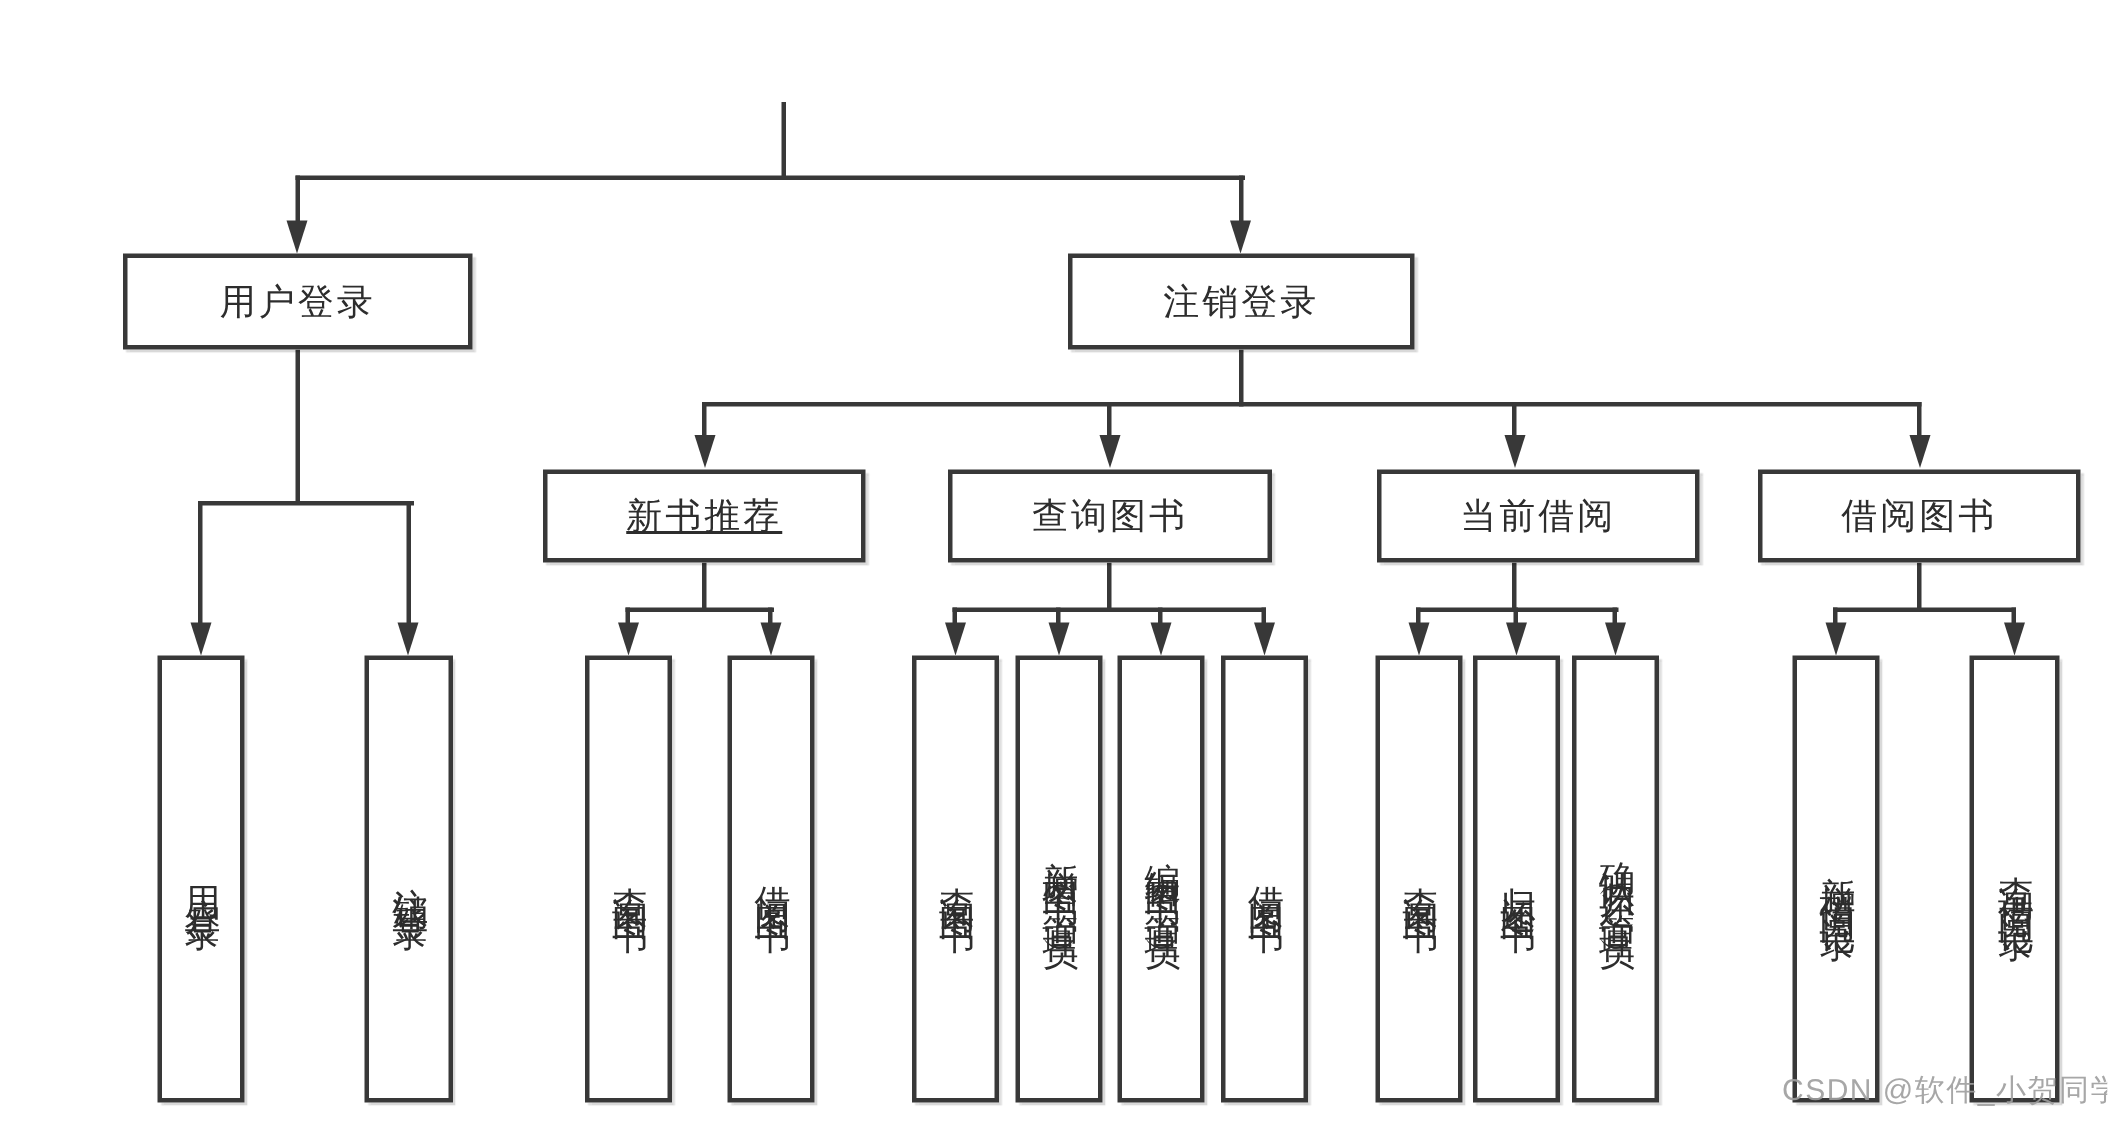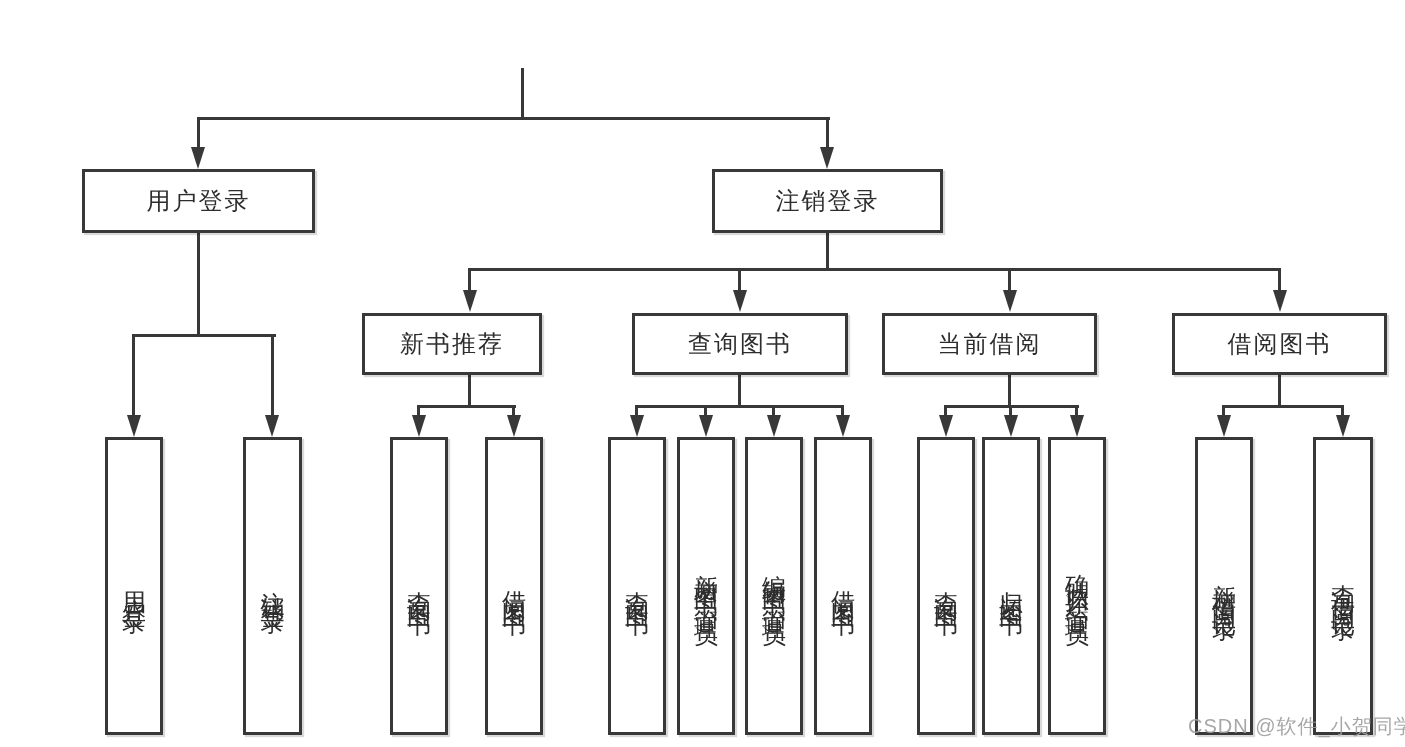--- a/index.html
+++ b/index.html
@@ -93,23 +93,23 @@
   <div class="hl" style="left:1222px;top:405px;width:122px;"></div>
   <div class="vl" style="left:1222px;top:405px;height:13px;"></div>
   <div class="ah" style="left:1217px;top:415px;"></div>
   <div class="vl" style="left:1341px;top:405px;height:13px;"></div>
   <div class="ah" style="left:1336px;top:415px;"></div>
 
 
   <div class="box" style="left:82px;top:169px;width:233px;height:64px;">用户登录</div>
   <div class="box" style="left:712px;top:169px;width:231px;height:64px;">注销登录</div>
 
-  <div class="box" style="left:362px;top:313px;width:180px;height:62px;">新书推荐</div>
+  <div class="box" style="left:362px;top:313px;width:215px;height:62px;text-decoration:underline;">新书推荐</div>
   <div class="box" style="left:632px;top:313px;width:216px;height:62px;">查询图书</div>
-  <div class="box" style="left:882px;top:313px;width:215px;height:62px;">当前借阅</div>
+  <div class="box" style="left:918px;top:313px;width:215px;height:62px;">当前借阅</div>
   <div class="box" style="left:1172px;top:313px;width:215px;height:62px;">借阅图书</div>
 
   <div class="box vbox" style="left:105px;top:437px;width:58px;height:298px;">用户登录</div>
   <div class="box vbox" style="left:243px;top:437px;width:59px;height:298px;">注销登录</div>
 
   <div class="box vbox" style="left:390px;top:437px;width:58px;height:298px;">查询图书</div>
   <div class="box vbox" style="left:485px;top:437px;width:58px;height:298px;">借阅图书</div>
 
   <div class="box vbox" style="left:608px;top:437px;width:58px;height:298px;">查询图书</div>
   <div class="box vbox" style="left:677px;top:437px;width:58px;height:298px;">新增图书（管理员）</div>

